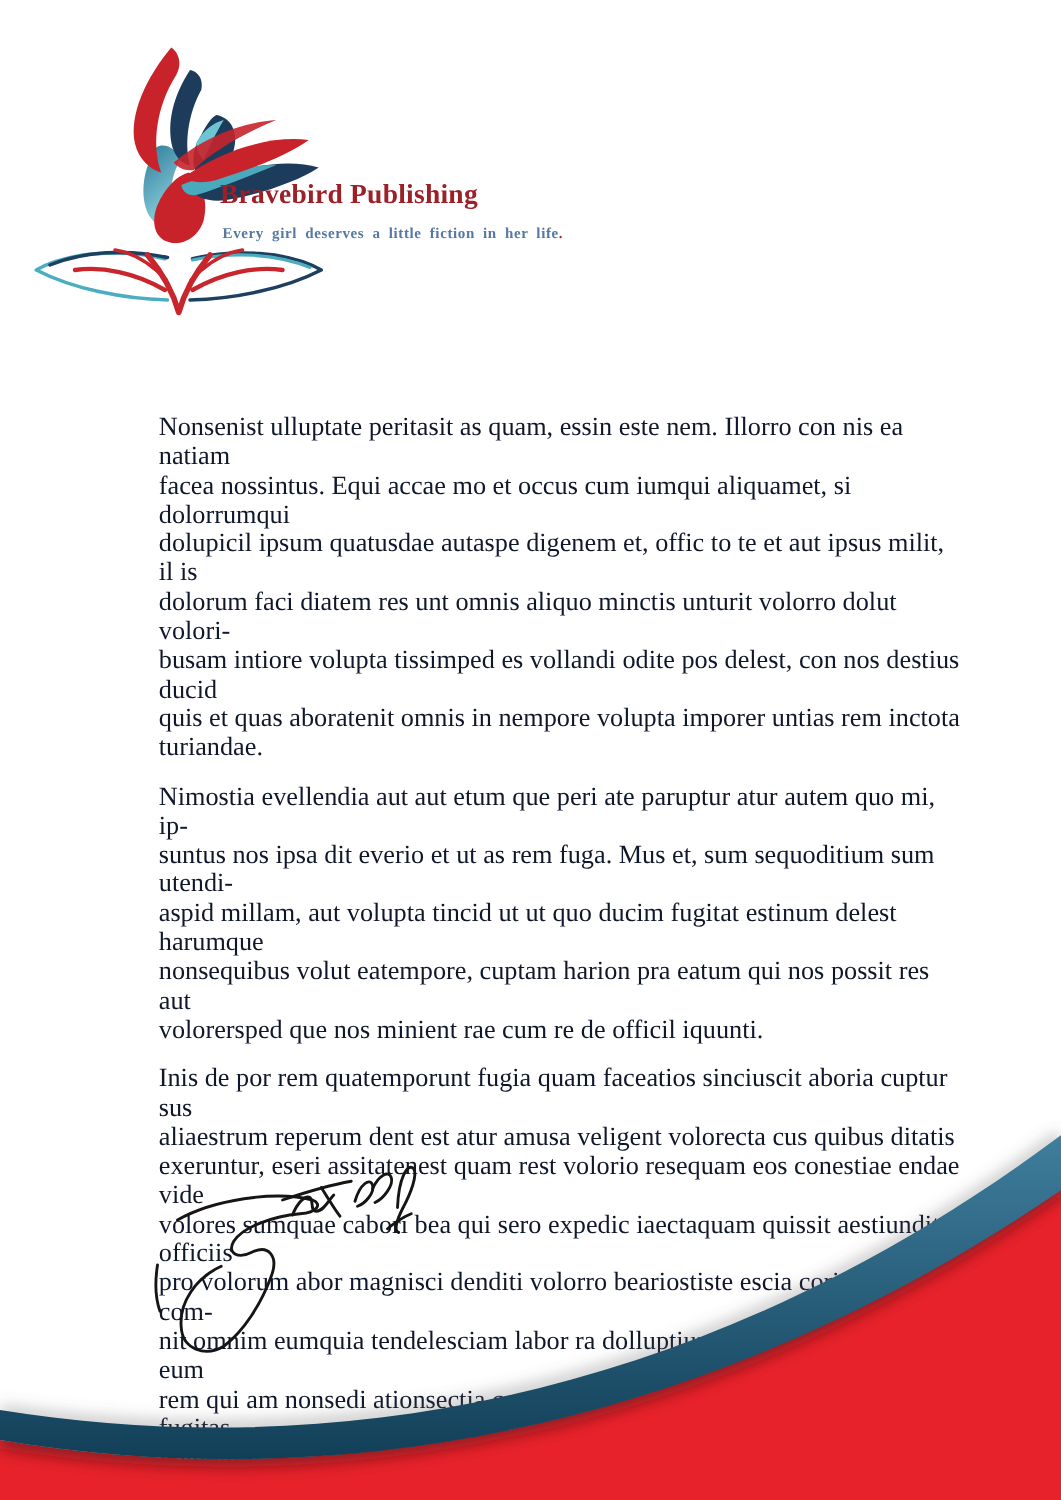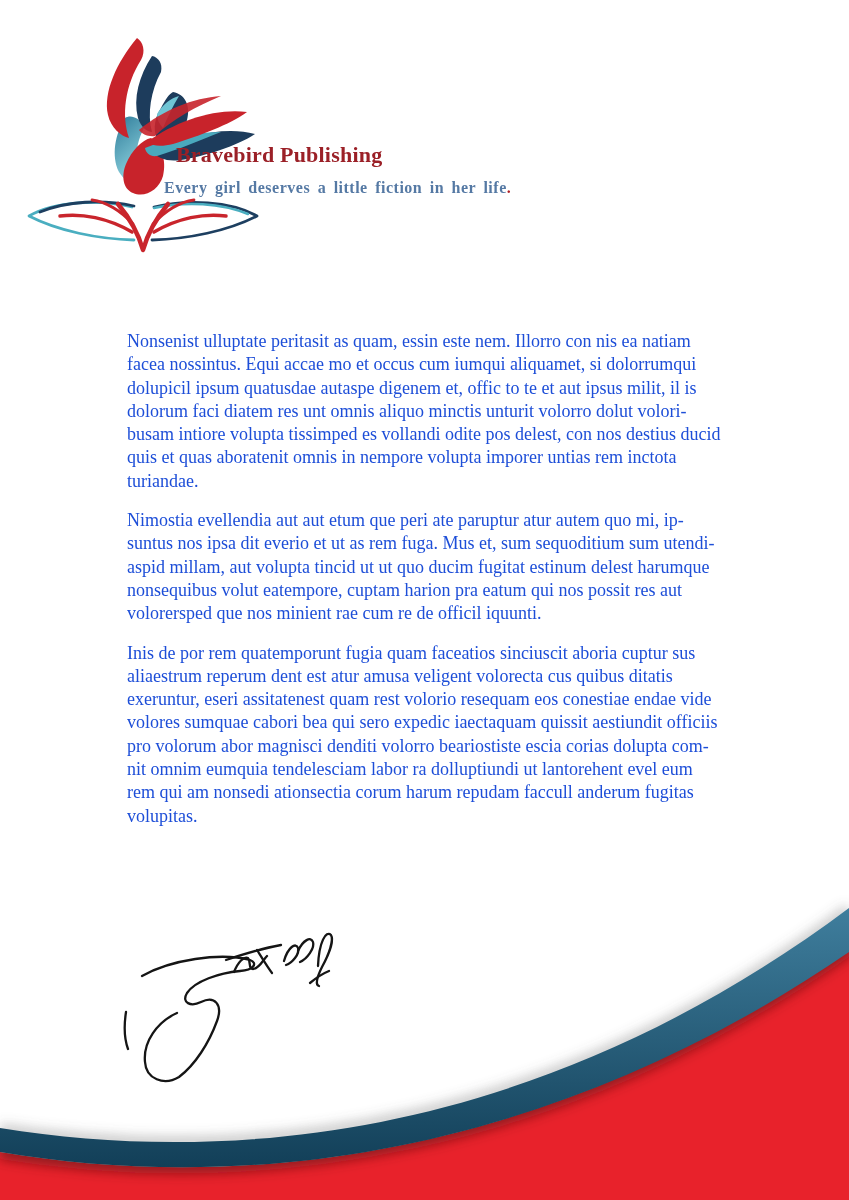--- a/index.html
+++ b/index.html
@@ -10,36 +10,36 @@
   }
   
   .logo-bird { position:absolute; left:95px; top:30px; width:175px; height:175px; }
   .logo-book { position:absolute; left:22px; top:186px; width:240px; height:72px; }
   .logo-title {
     position:absolute; left:176px; top:142px; margin:0;
     font-size:22px; font-weight:bold; letter-spacing:0.2px;
     color:#9b2027; white-space:nowrap;
   }
   .logo-tagline {
-    position:absolute; left:164px; top:179px;
-    font-size:16px; font-weight:bold; letter-spacing:0.5px; word-spacing:3px;
+    position:absolute; left:178px; top:179px;
+    font-size:12px; font-weight:bold; letter-spacing:0.5px; word-spacing:3px;
     color:#5579a4; white-space:nowrap;
   }
   .logo-tagline .period { color:#b01f24; }
   
   .letter {
     position:absolute; left:127px; top:330px; width:645px;
   }
   .letter-heading {
     margin:0 0 30px 0; font-size:17px; line-height:20px; font-weight:bold;
     letter-spacing:0.2px; color:#141414;
   }
   .letter p {
-    margin:0 0 16px 0; font-size:18px; line-height:23.3px;
-    white-space:pre-line; color:#1d4ed8;
+    margin:0 0 16px 0; font-size:21px; line-height:23.3px;
+    white-space:pre-line; color:#0f172a;
   }
   
   .signature { position:absolute; left:118px; top:922px; width:222px; height:168px; }
   .signature path { fill:none; stroke:#151515; stroke-width:2.3; stroke-linecap:round; stroke-linejoin:round; }
   
   .swoosh { position:absolute; left:0; bottom:0; width:849px; height:340px; }
   
   .book-stroke { fill:none; stroke-linecap:round; stroke-linejoin:round; }
 </style>
 </head>

